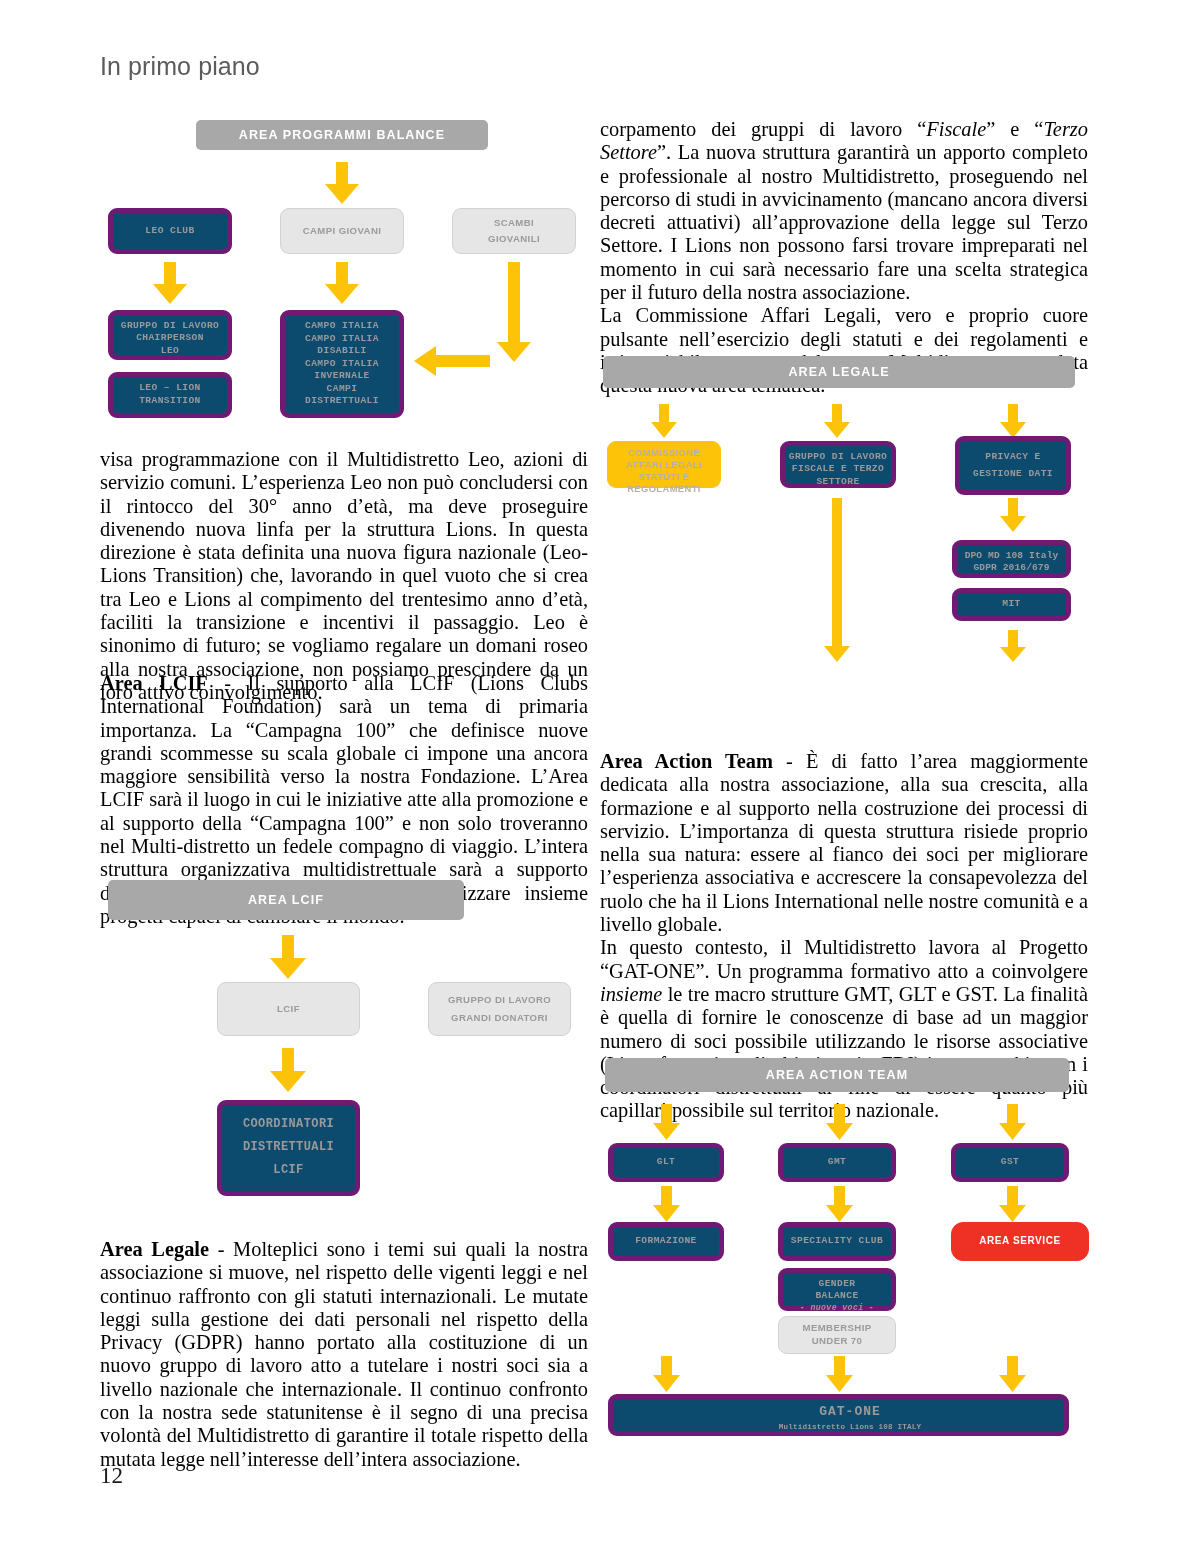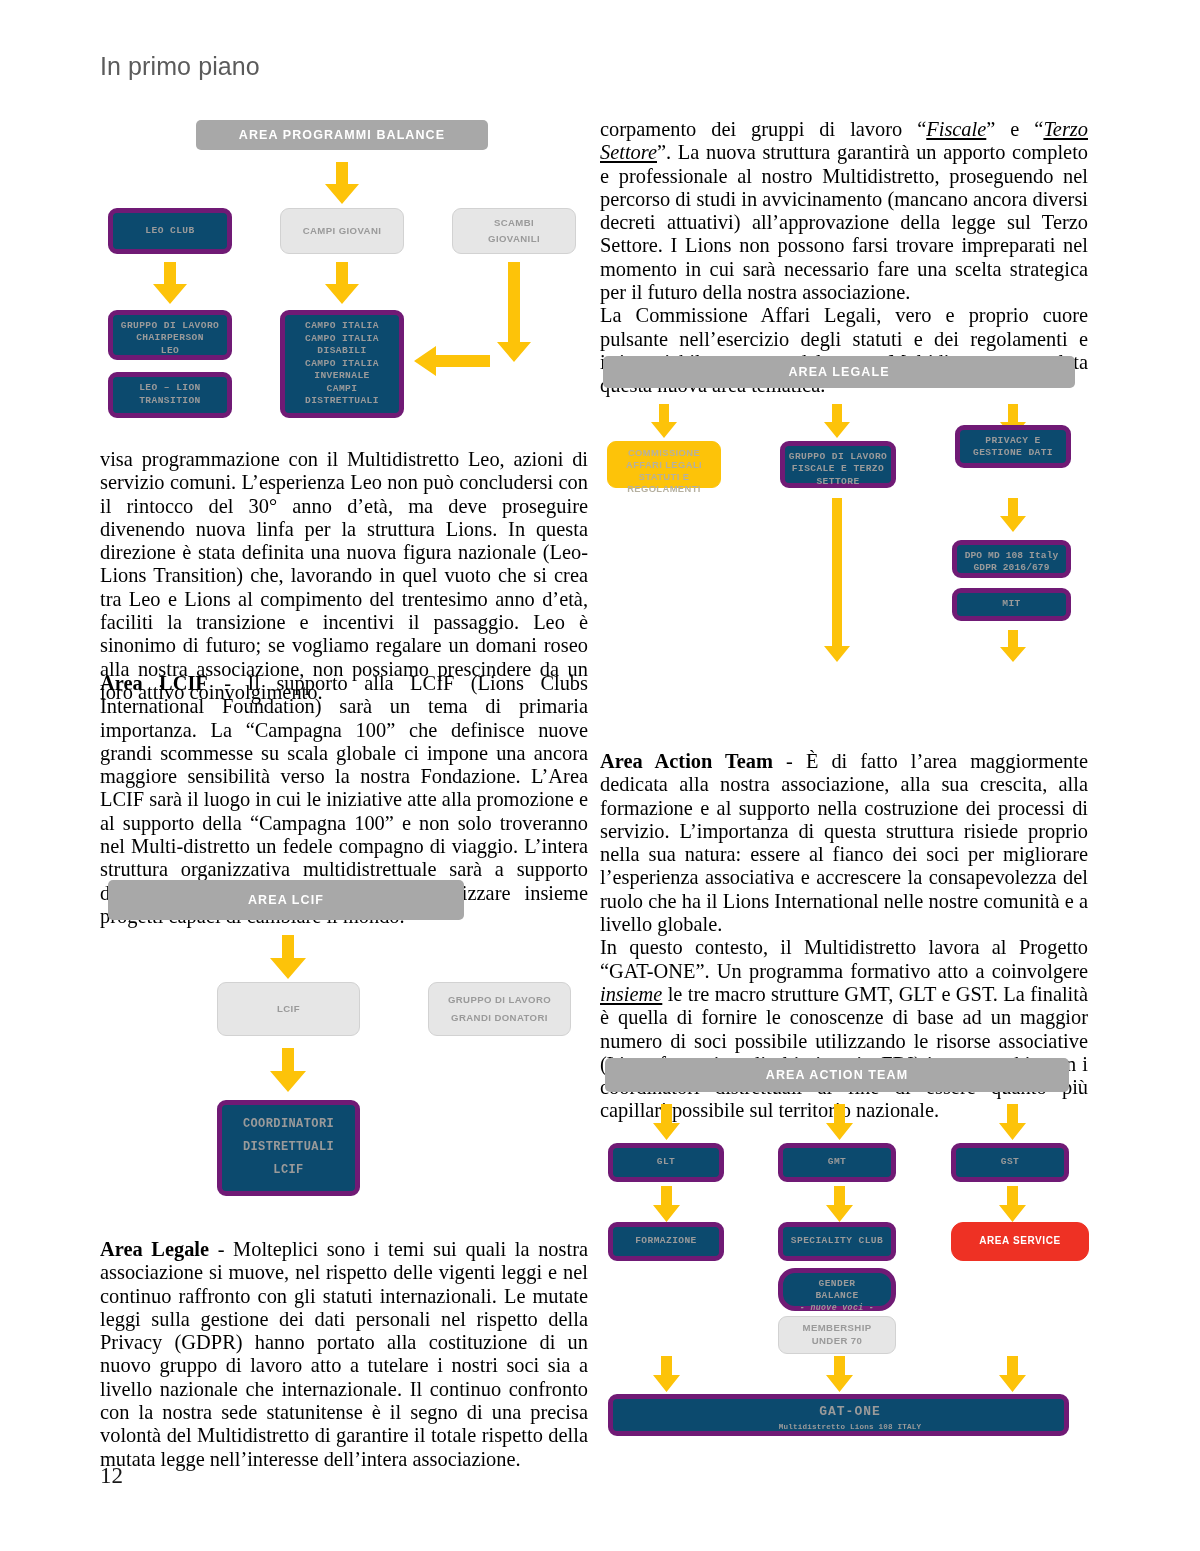--- a/index.html
+++ b/index.html
@@ -32,21 +32,21 @@
     margin:0 0 0 0;
     font-size:20.4px;
     line-height:23.3px;
     text-align:justify;
     text-justify:inter-word;
     hyphens:manual;
     font-family:"Liberation Serif", serif;
   }
   p.body + p.body{margin-top:0;}
   .lead{font-weight:bold;}
-  .it{font-style:italic;text-decoration:underline;}
+  .it{font-style:italic;}
 
   
   .folio{
     position:absolute;left:100px;top:1463px;
     font-size:23px;
     font-family:"Liberation Serif", serif;
     color:#1a1a1a;
   }
 
   
@@ -269,21 +269,21 @@
       <span class="ml">STATUTI E</span>
       <span class="ml">REGOLAMENTI</span>
     </div>
 
     <div class="node plain stack" style="left:180px;top:85px;width:116px;height:47px;">
       <span class="ml">GRUPPO DI LAVORO</span>
       <span class="ml">FISCALE E TERZO</span>
       <span class="ml">SETTORE</span>
     </div>
 
-    <div class="node plain stack" style="left:355px;top:69px;width:116px;height:43px;">
+    <div class="node plain stack" style="left:355px;top:80px;width:116px;height:59px;">
       <span class="ml">PRIVACY E</span>
       <span class="ml">GESTIONE DATI</span>
     </div>
 
     <div class="arrow" style="left:224px;top:142px;width:26px;height:164px;">
       <svg viewBox="0 0 26 164" preserveAspectRatio="none">
           <polygon points="8,0 18,0 18,148 26,148 13,164 0,148 8,148" fill="#fdc309"></polygon>
         </svg>
     </div>
 
@@ -364,21 +364,21 @@
     </div>
 
     <div class="node plain stack" style="left:8px;top:164px;width:116px;height:39px;">
       <span class="ml">FORMAZIONE</span>
     </div>
     <div class="node plain stack" style="left:178px;top:164px;width:118px;height:39px;">
       <span class="ml">SPECIALITY CLUB</span>
     </div>
     <div class="node red" style="left:351px;top:164px;width:138px;height:39px;font-size:10px;letter-spacing:.6px;border-radius:12px;">AREA SERVICE</div>
 
-    <div class="node plain stack" style="left:178px;top:210px;width:118px;height:43px;border-radius:17px;">
+    <div class="node plain stack" style="left:178px;top:210px;width:118px;height:43px;">
       <span class="ml">GENDER</span>
       <span class="ml">BALANCE</span>
       <span class="small-it">- nuove voci -</span>
     </div>
 
     <div class="node shaded stack" style="left:178px;top:258px;width:118px;height:38px;">
       <span class="ml">MEMBERSHIP</span>
       <span class="ml">UNDER 70</span>
     </div>
 

